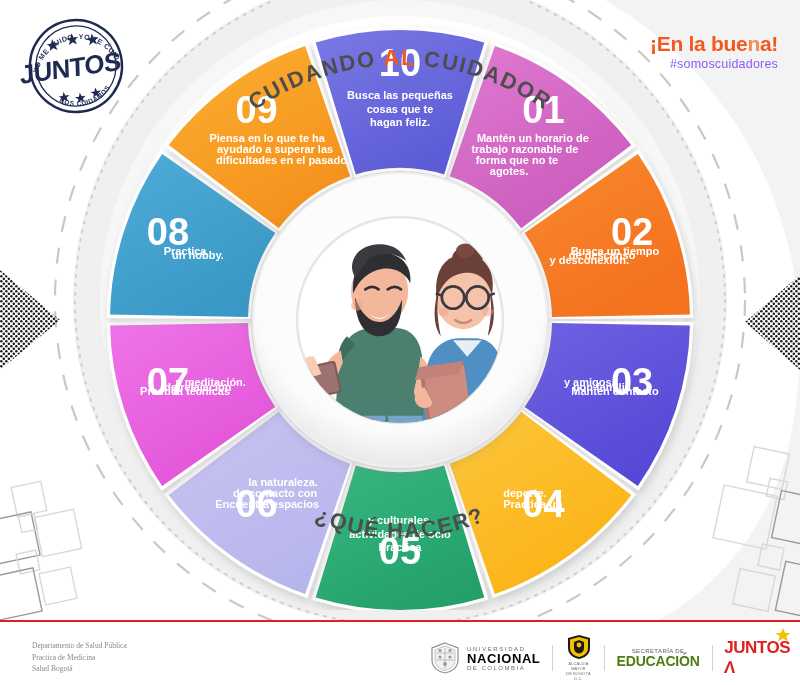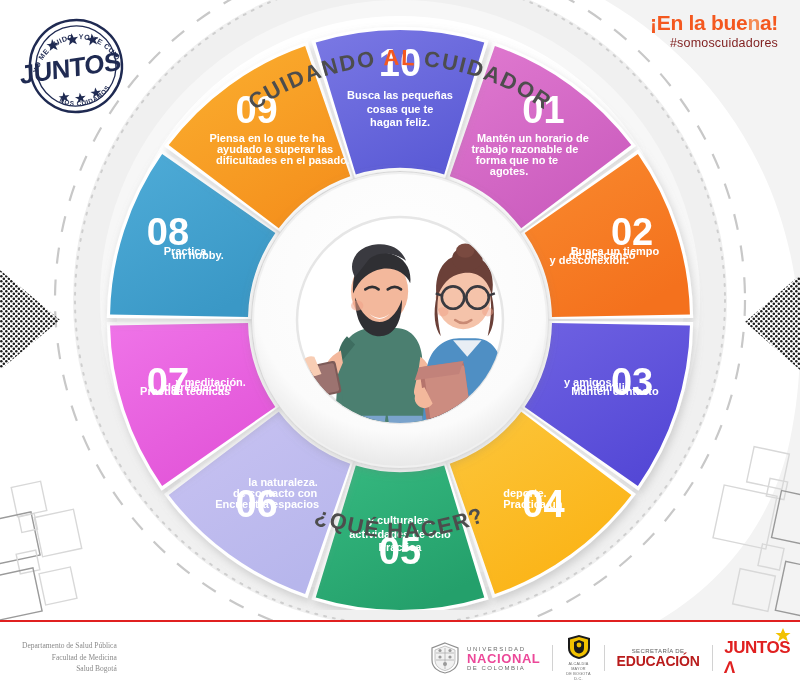--- a/index.html
+++ b/index.html
@@ -11,28 +11,28 @@
     overflow: hidden;
   }
   #root { position: absolute; inset: 0; }
 
   
   .bg-layer { position: absolute; inset: 0; pointer-events: none; }
   .bg-svg { position: absolute; left: 0; top: 0; }
 
   
   .stamp { position: absolute; left: 16px; top: 10px; width: 120px; height: 112px; }
-  .tagline { position: absolute; right: 22px; top: 12px; text-align: right; }
+  .tagline { position: absolute; right: 22px; top: 33px; text-align: right; }
   .tagline-main {
     font-size: 21px; font-weight: bold; letter-spacing: -0.3px;
     color: #f4581f; line-height: 1.05; white-space: nowrap;
   }
   .tagline-main .soft { color: #f58b52; }
   .tagline-sub {
-    font-size: 12.5px; color: #7f1d1d; letter-spacing: 0.2px;
+    font-size: 12.5px; color: #8b5cf6; letter-spacing: 0.2px;
     margin-top: 2px; white-space: nowrap;
   }
 
   
   .wheel-wrap { position: absolute; left: 90px; top: 10px; width: 620px; height: 600px; }
   .wheel-svg { position: absolute; left: 0; top: 0; }
 
   .seg-num {
     font-family: "Liberation Sans", sans-serif;
     font-weight: bold; fill: #ffffff;
@@ -47,40 +47,39 @@
     letter-spacing: 1.6px;
   }
   .center-arc-accent { fill: #f4581f; }
 
   
   .footer-rule {
     position: absolute; left: 0; right: 0; top: 620px;
     height: 2px; background: #e02020;
   }
   .footer-text {
-    position: absolute; left: 22px; top: 640px;
+    position: absolute; left: 32px; top: 640px;
     font-size: 7.5px; color: #8a8a8a; line-height: 1.55;
     font-family: "Liberation Serif", serif;
-    text-align: right;
   }
   .footer-logos {
     position: absolute; left: 430px; top: 636px; width: 360px; height: 44px;
     display: flex; align-items: center; gap: 12px;
   }
   .logo-un { display: flex; align-items: center; gap: 7px; }
   .logo-un-text { line-height: 1.0; color: #6b6b6b; }
   .logo-un-text .l1 { font-size: 6px; letter-spacing: 1.6px; }
-  .logo-un-text .l2 { font-size: 13px; font-weight: bold; letter-spacing: 0.6px; color: #ec4899; }
+  .logo-un-text .l2 { font-size: 13px; font-weight: bold; letter-spacing: 0.6px; color: #000000; }
   .logo-un-text .l3 { font-size: 6px; letter-spacing: 1.5px; }
   .logo-sep { width: 1px; height: 26px; background: #d2d2d2; }
   .logo-alc { display: flex; flex-direction: column; align-items: center; gap: 2px; }
   .logo-alc-cap { font-size: 3.8px; color: #6b6b6b; text-align: center; line-height: 1.3; letter-spacing: .2px; }
   .logo-sed { text-align: center; line-height: 1.05; }
   .logo-sed .s1 { font-size: 6px; color: #5d5d5d; letter-spacing: .4px; }
-  .logo-sed .s2 { font-size: 14px; font-weight: bold; color: #b91c1c; letter-spacing: -.2px; }
+  .logo-sed .s2 { font-size: 14px; font-weight: bold; color: #4d7c0f; letter-spacing: -.2px; }
   .logo-bog { position: relative; }
   .logo-bog .word { font-size: 17px; font-weight: bold; color: #e02020; letter-spacing: -.5px; }
 </style>
 </head>
 <body>
 
 <div id="root">
 
   <div class="bg-layer">
     <svg class="bg-svg" width="800" height="620" viewBox="0 0 800 620">
@@ -343,21 +342,21 @@
           <textPath href="#hubBot" startOffset="50%" text-anchor="middle"><tspan id="arcBottom">¿QUÉ HACER?</tspan></textPath>
         </text>
       </g>
     </svg>
   </div>
 
   <div class="footer-rule"></div>
 
   <div class="footer-text">
     <div>Departamento de Salud Pública</div>
-    <div>Facultad de Medicina</div>
+    <div>Practica de Medicina</div>
     <div>Salud Bogotá</div>
   </div>
 
   <div class="footer-logos">
     <div class="logo-un">
       <svg width="30" height="32" viewBox="0 0 30 32">
         <path d="M15,1 L28,6 L28,18 C28,26 21,30 15,31 C9,30 2,26 2,18 L2,6 Z" fill="none" stroke="#8f8f8f" stroke-width="1.2"></path>
         <path d="M15,4 L25,8 L25,18 C25,24 20,27.5 15,28.5 C10,27.5 5,24 5,18 L5,8 Z" fill="#f2f2f2" stroke="#b4b4b4" stroke-width=".8"></path>
         <path d="M15,6 L15,27 M6,11 L24,11 M6,18 L24,18" stroke="#a8a8a8" stroke-width=".7"></path>
         <circle cx="10" cy="8.5" r="1.6" fill="#9a9a9a"></circle>

